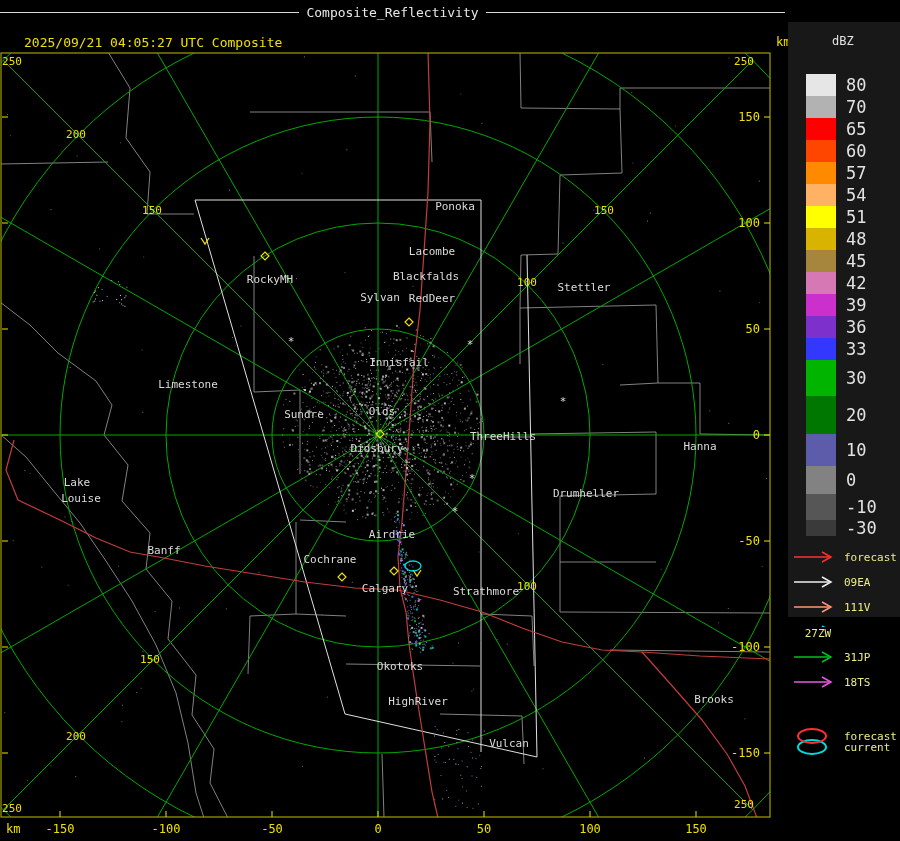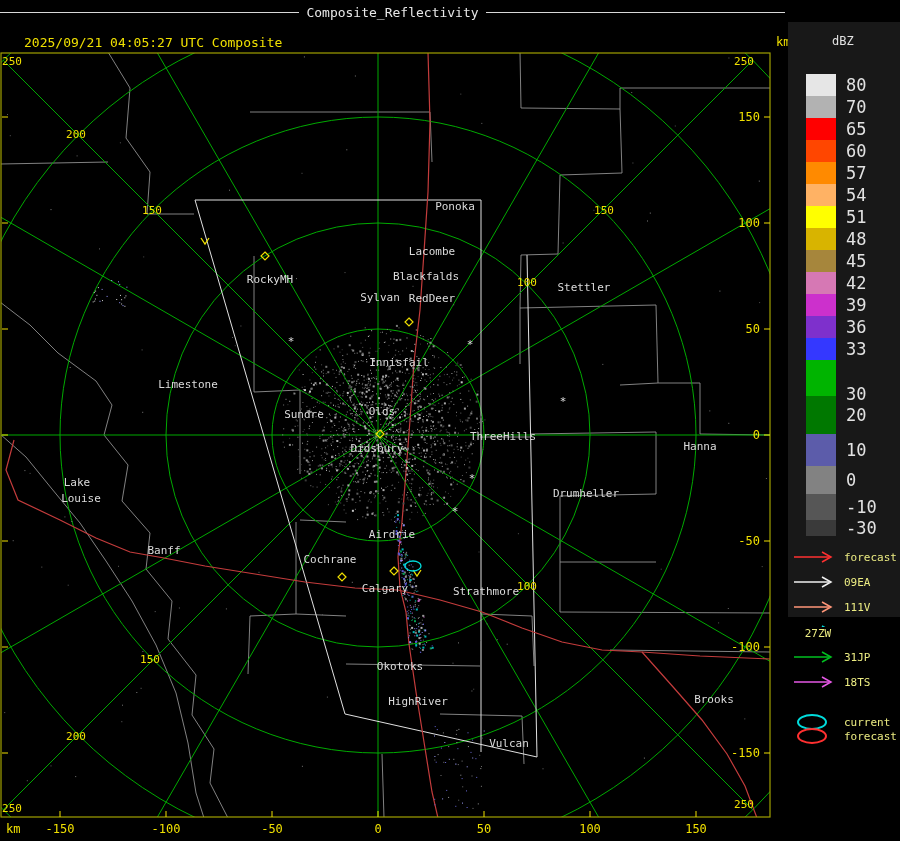--- a/index.html
+++ b/index.html
@@ -2235,21 +2235,21 @@
       <span class="bandlabel" style="top: 129px;">60</span>
       <span class="bandlabel" style="top: 151px;">57</span>
       <span class="bandlabel" style="top: 173px;">54</span>
       <span class="bandlabel" style="top: 195px;">51</span>
       <span class="bandlabel" style="top: 217px;">48</span>
       <span class="bandlabel" style="top: 239px;">45</span>
       <span class="bandlabel" style="top: 261px;">42</span>
       <span class="bandlabel" style="top: 283px;">39</span>
       <span class="bandlabel" style="top: 305px;">36</span>
       <span class="bandlabel" style="top: 327px;">33</span>
-      <span class="bandlabel" style="top: 372px;">30</span>
+      <span class="bandlabel" style="top: 356px;">30</span>
       <span class="bandlabel" style="top: 393px;">20</span>
       <span class="bandlabel" style="top: 428px;">10</span>
       <span class="bandlabel" style="top: 458px;">0</span>
       <span class="bandlabel" style="top: 485px;">-10</span>
       <span class="bandlabel" style="top: 506px;">-30</span>
       <div class="trackrow" style="top: 526px;">
         <svg width="46" height="18">
           <line x1="2" y1="9" x2="37" y2="9" stroke="#ff3030" stroke-width="1.5"></line>
           <path d="M30,4 L39,9 L30,14" stroke="#ff3030" stroke-width="1.5" fill="none"></path>
         </svg>
@@ -2283,21 +2283,21 @@
         </svg>
         <span class="tracklabel">31JP</span>
       </div>
       <div class="trackrow" style="top: 651px;">
         <svg width="46" height="18">
           <line x1="2" y1="9" x2="37" y2="9" stroke="#e658e6" stroke-width="1.5"></line>
           <path d="M30,4 L39,9 L30,14" stroke="#e658e6" stroke-width="1.5" fill="none"></path>
         </svg>
         <span class="tracklabel">18TS</span>
       </div>
-      <div class="trackrow" style="top: 691px; justify-content: space-between;">
+      <div class="trackrow" style="top: 716px; justify-content: space-between;">
         <svg width="46" height="18">
           <ellipse cx="20" cy="9" rx="14" ry="7" stroke="#00dcdc" stroke-width="2" fill="none"></ellipse>
         </svg>
         <span class="tracklabel">current</span>
       </div>
       <div class="trackrow" style="top: 705px;">
         <svg width="46" height="18">
           <ellipse cx="20" cy="9" rx="14" ry="7" stroke="#ff3030" stroke-width="2" fill="none"></ellipse>
         </svg>
         <span class="tracklabel">forecast</span>

